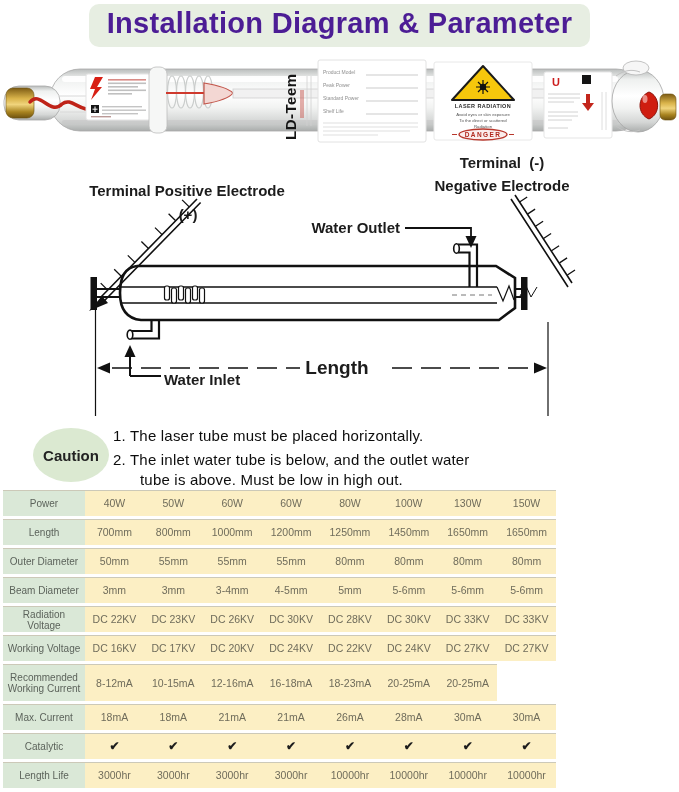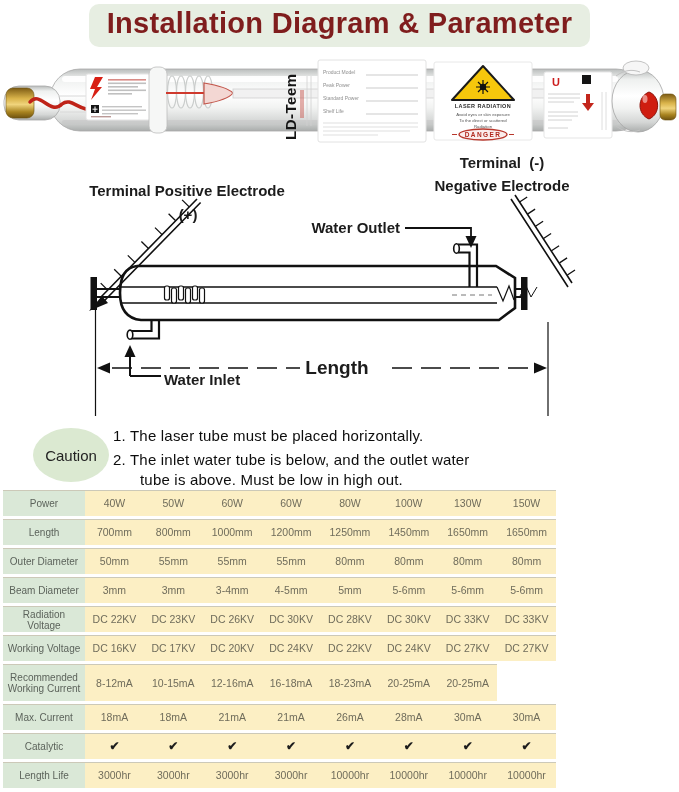--- a/index.html
+++ b/index.html
@@ -2,29 +2,29 @@
 <html><head>
 <meta charset="utf-8">
 <style>
   html,body{margin:0;padding:0;background:#fff;}
   .page{position:relative;width:679px;height:792px;background:#fff;overflow:hidden;
         font-family:"Liberation Sans",sans-serif;}
   svg{font-family:"Liberation Sans",sans-serif;}
   
   .title-wrap{position:absolute;top:4px;left:0;right:0;text-align:center;}
   .title-pill{display:inline-block;background:#e7eee2;border-radius:10px;
-              padding:3px 18px 7px;font-size:29px;font-weight:bold;color:#7f1d1d;
+              padding:3px 18px 7px;font-size:29px;font-weight:bold;color:#4c1d95;
               letter-spacing:.3px;}
   
   .photo-svg{position:absolute;top:56px;left:0;}
   .diagram-svg{position:absolute;top:150px;left:0;}
   
   .caution-badge{position:absolute;left:33px;top:428px;width:76px;height:54px;
                  background:#dbe9d1;border-radius:50%;display:flex;align-items:center;
-                 justify-content:center;font-size:15px;font-weight:normal;color:#222;}
+                 justify-content:center;font-size:15px;font-weight:bold;color:#222;}
   .caution-item1{position:absolute;left:113px;top:427px;font-size:15px;font-weight:normal;
                  color:#0d0d0d;letter-spacing:.2px;}
   .caution-item2{position:absolute;left:113px;top:450px;font-size:15px;font-weight:normal;
                  color:#0d0d0d;letter-spacing:.2px;line-height:20px;}
   .caution-item2 .l2{display:block;padding-left:27px;}
   
   .ptable{position:absolute;top:490px;left:3px;width:553px;}
   .trow{display:grid;grid-template-columns:82px repeat(8,1fr);margin-bottom:3px;}
   .tcell{background:#fcefc4;border-top:1px solid #ccc9b8;color:#6f6c5b;font-size:10.5px;
          height:25px;display:flex;align-items:center;justify-content:center;

